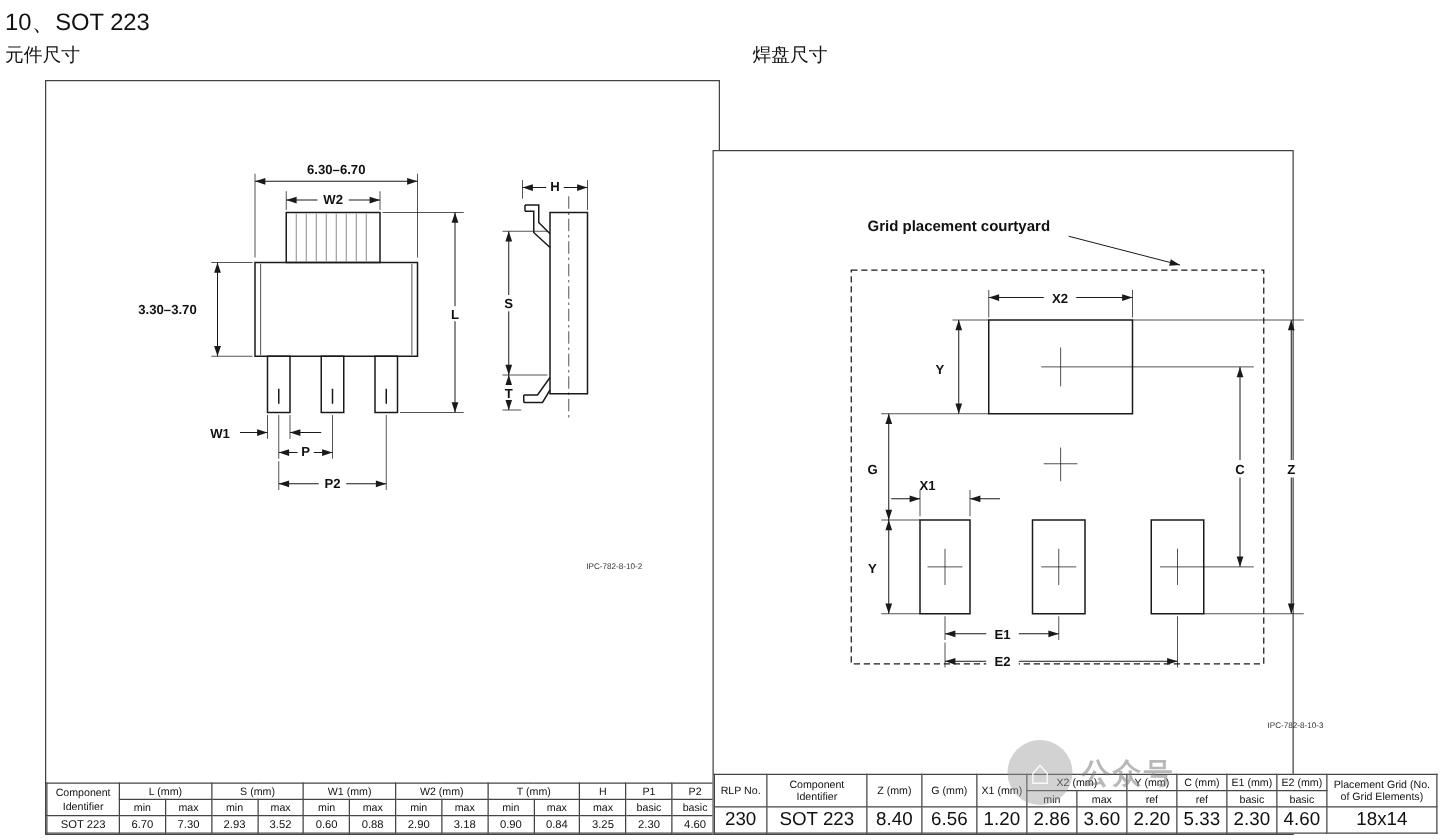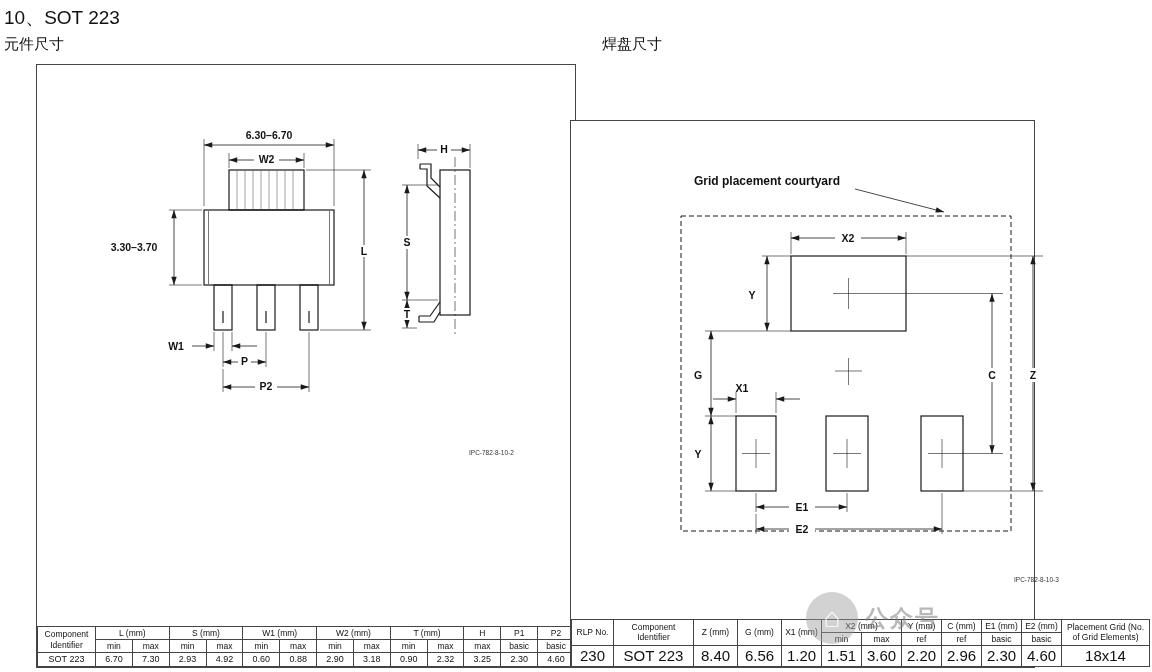--- a/index.html
+++ b/index.html
@@ -234,27 +234,27 @@
       <td>max</td>
       <td>max</td>
       <td>basic</td>
       <td>basic</td>
     </tr>
     <tr class="data-row">
       <td class="val">SOT 223</td>
       <td class="val">6.70</td>
       <td class="val">7.30</td>
       <td class="val">2.93</td>
-      <td class="val">4.92</td>
+      <td class="val">3.52</td>
       <td class="val">0.60</td>
       <td class="val">0.88</td>
       <td class="val">2.90</td>
       <td class="val">3.18</td>
       <td class="val">0.90</td>
-      <td class="val">2.32</td>
+      <td class="val">0.84</td>
       <td class="val">3.25</td>
       <td class="val">2.30</td>
       <td class="val">4.60</td>
     </tr>
   </tbody>
     </table>
 </div>
 
 <div class="panel right-panel">
 
@@ -394,24 +394,24 @@
       <td>ref</td>
       <td>basic</td>
       <td>basic</td>
     </tr>
     <tr class="data-row">
       <td class="val">230</td>
       <td class="val">SOT 223</td>
       <td class="val">8.40</td>
       <td class="val">6.56</td>
       <td class="val">1.20</td>
-      <td class="val">1.51</td>
+      <td class="val">2.86</td>
       <td class="val">3.60</td>
       <td class="val">2.20</td>
-      <td class="val">2.96</td>
+      <td class="val">5.33</td>
       <td class="val">2.30</td>
       <td class="val">4.60</td>
       <td class="val">18x14</td>
     </tr>
   </tbody>
     </table>
 </div>
 
 <div class="watermark">
   <div class="wm-logo">⌂</div>

